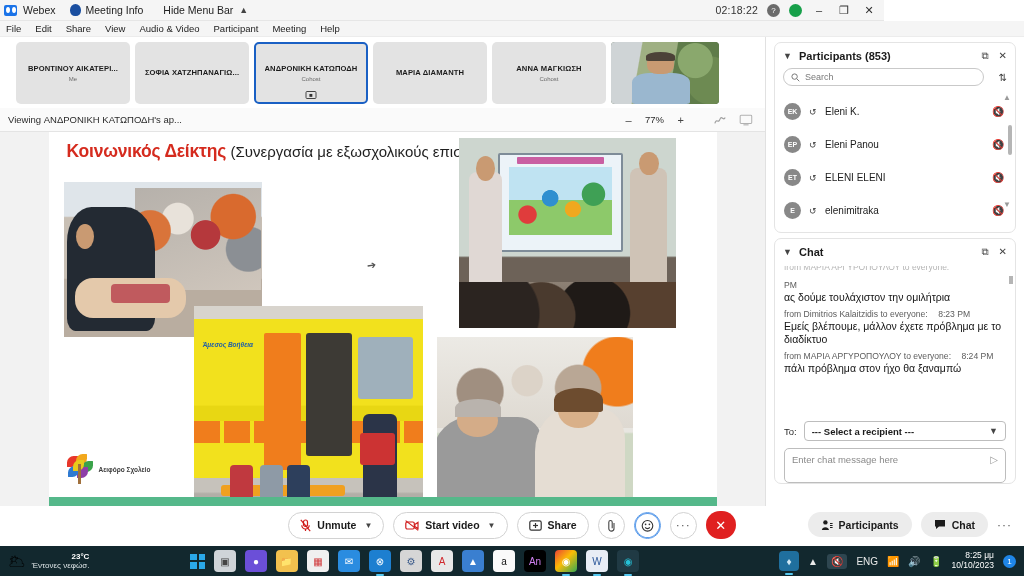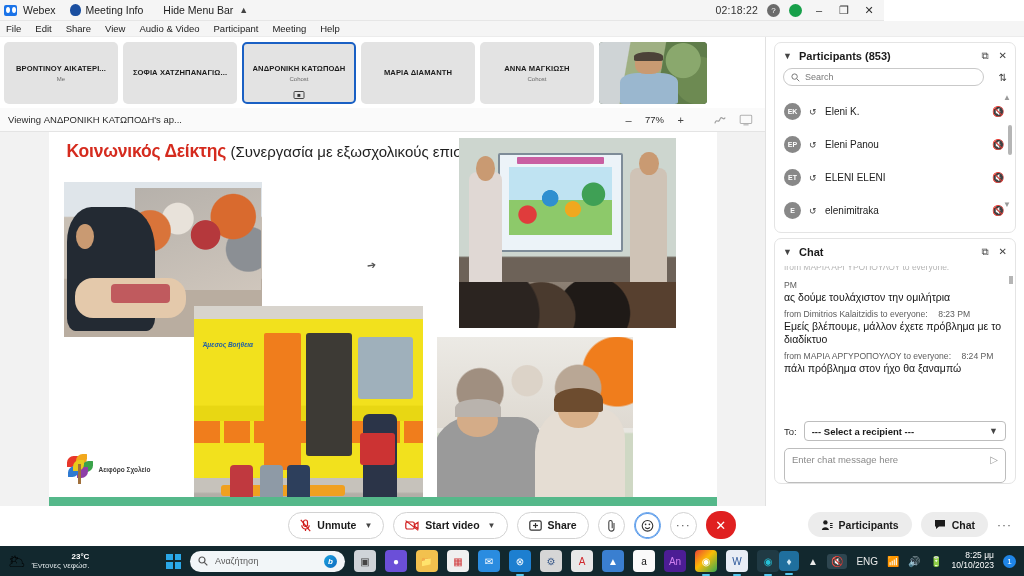--- a/index.html
+++ b/index.html
@@ -46,21 +46,21 @@
   
   .menubar {
     position:absolute; top:21px; left:0; width:1024px; height:16px;
     background:#f5f5f5; display:flex; align-items:center; padding-left:6px; gap:14px;
     border-bottom:1px solid #ececec;
   }
   .menubar span { font-size:9.5px; color:#222; }
 
   
   .filmstrip {
-    position:absolute; top:37px; left:0; width:765px; height:71px;
+    position:absolute; top:37px; left:12px; width:765px; height:71px;
     background:#fff; display:flex; align-items:center; gap:5px; padding:2px 4px;
   }
   .tile {
     width:114px; height:62px; background:#e3e3e3; border-radius:5px;
     display:flex; flex-direction:column; align-items:center; justify-content:center;
     position:relative; padding:0 4px;
   }
   .tile.active { background:#e3e3e3; border:2px solid #1a60c4; }
   .tile-name {
     font-size:7.6px; font-weight:bold; color:#1b1b1b; text-align:center;
@@ -687,39 +687,31 @@
         <div class="wx-txt2">Έντονες νεφώσ.</div>
       </span>
     </div>
     <div class="tb-center">
       <span class="winlogo">
           <i></i>
           <i></i>
           <i></i>
           <i></i>
         </span>
-      <div class="srch">
-        <svg width="10" height="10" viewBox="0 0 10 10">
-          <circle cx="4" cy="4" r="3" fill="none" stroke="#555" stroke-width="1.2"></circle>
-          <line x1="6.3" y1="6.3" x2="9.3" y2="9.3" stroke="#555" stroke-width="1.2"></line>
-        </svg>
-        <span class="srch-txt">Αναζήτηση</span>
-        <span class="bing">b</span>
-      </div>
       <span class="tapp" style="background:#cfd4d8;color:#444;">▣</span>
       <span class="tapp" style="background:#6b4fd8;">●</span>
       <span class="tapp" style="background:#f2c14e;color:#7a5a00;">📁</span>
       <span class="tapp" style="background:#f0f0f0;color:#d0383a;">▦</span>
       <span class="tapp" style="background:#2a8ce0;">✉</span>
       <span class="tapp run" style="background:#1d7fd0;">⊗</span>
       <span class="tapp" style="background:#d6d6d6;color:#3a5a8a;">⚙</span>
       <span class="tapp" style="background:#e8e8e8;color:#d0272c;">A</span>
       <span class="tapp" style="background:#3a7fd0;color:#fff;">▲</span>
       <span class="tapp" style="background:#fafafa;color:#111;">a</span>
-      <span class="tapp" style="background:#4c1d95;color:#d080f0;">An</span>
+      <span class="tapp" style="background:#000000;color:#d080f0;">An</span>
       <span class="tapp run" style="background:linear-gradient(135deg,#ea4335,#fbbc05 45%,#34a853);color:#fff;">◉</span>
       <span class="tapp run" style="background:#e8edf5;color:#2b579a;">W</span>
       <span class="tapp run" style="background:#203a44;color:#25c2d8;">◉</span>
     </div>
     <div class="tray">
       <span class="tapp run" style="background:#1f6f9e;color:#cfe8f5;width:20px;height:20px;">♦</span>
       <span class="tray-ic">▲</span>
       <span class="tray-ic hl">🔇</span>
       <span class="tray-ic">ENG</span>
       <span class="tray-ic">📶</span>

